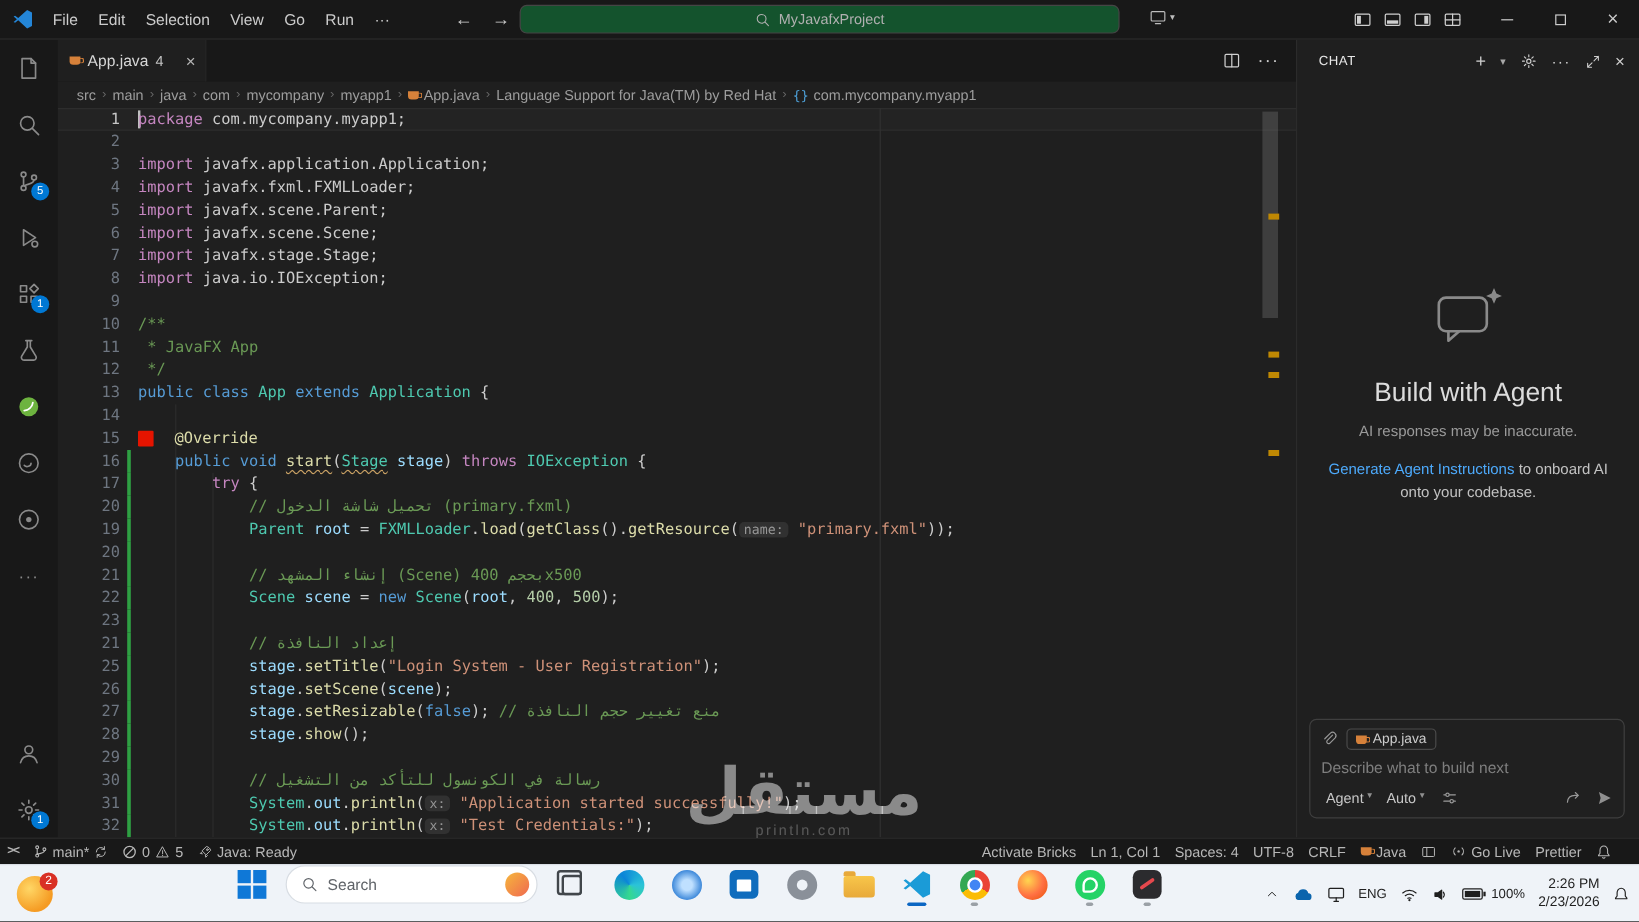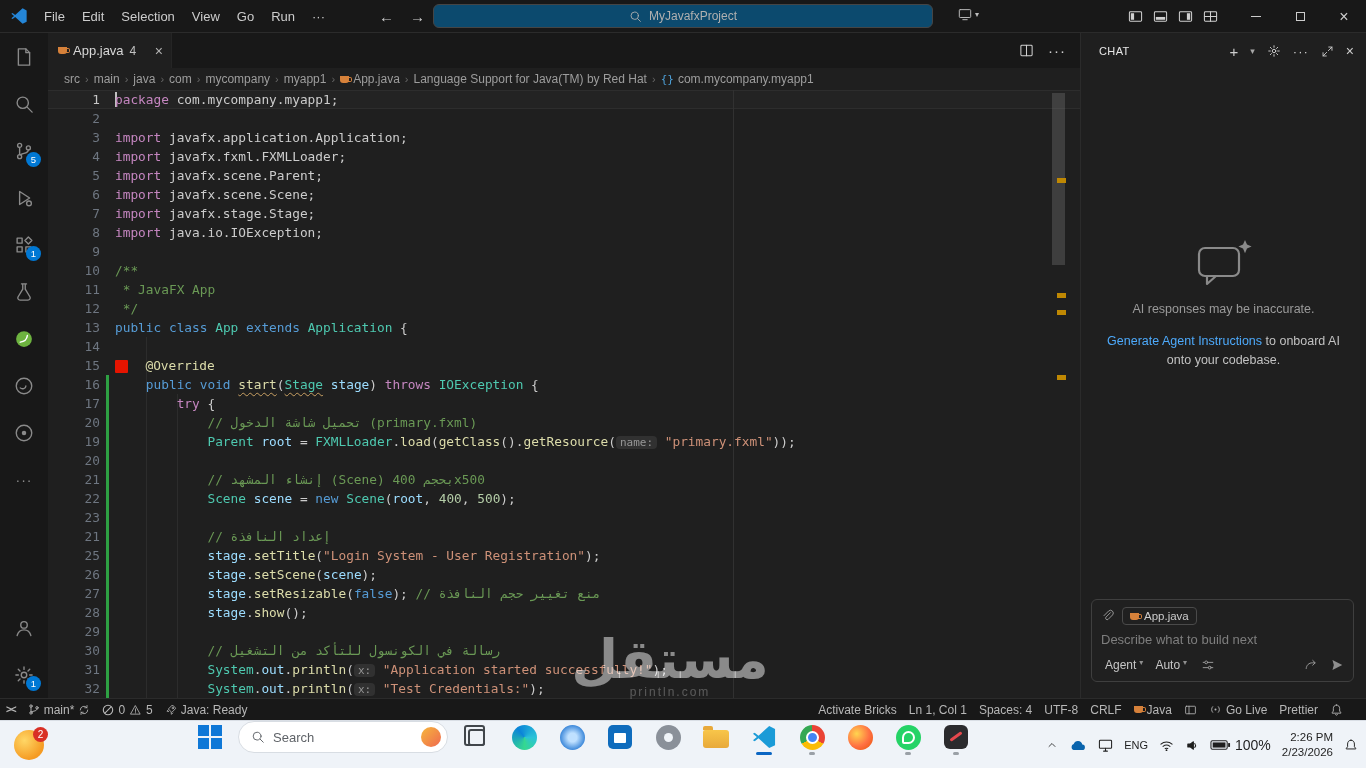--- a/index.html
+++ b/index.html
@@ -7,21 +7,21 @@
 .screen{position:relative;width:1366px;height:768px;background:#1f1f1f}
 svg{display:block}
 .ic{stroke:currentColor;fill:none;stroke-width:1.1;stroke-linecap:round;stroke-linejoin:round}
 
 
 .titlebar{position:absolute;left:0;top:0;width:1366px;height:33px;background:#181818;border-bottom:1px solid #2b2b2b;display:flex;align-items:center;color:#ccc;font-size:13px;z-index:10}
 .vsc-logo{width:18px;height:18px;margin:0 8px 0 10px}
 .menus{display:flex;gap:1px}
 .menu-item{padding:3px 8px;border-radius:5px;white-space:nowrap}
 .nav-arrows{margin-left:46px;display:flex;gap:16px;color:#cfcfcf;font-size:15px}
-.cmd-center{position:absolute;left:50%;top:4px;transform:translateX(-50%);width:500px;height:24px;background:#0c4a6e;border:1px solid #454545;border-radius:6px;display:flex;align-items:center;justify-content:center;gap:7px;color:#b0b0b0;font-size:12px}
+.cmd-center{position:absolute;left:50%;top:4px;transform:translateX(-50%);width:500px;height:24px;background:#14532d;border:1px solid #454545;border-radius:6px;display:flex;align-items:center;justify-content:center;gap:7px;color:#b0b0b0;font-size:12px}
 .cc-extra{position:absolute;left:958px;top:7px;display:flex;align-items:center;gap:3px;color:#bdbdbd}
 .tb-right{position:absolute;right:0;top:0;height:33px;display:flex;align-items:center}
 .layout-icons{display:flex;gap:10px;margin-right:16px;color:#cfcfcf}
 .win-btn{width:44px;height:33px;display:flex;align-items:center;justify-content:center;color:#ccc}
 .btn-min{display:inline-block;width:10px;border-top:1px solid #ccc}
 .btn-max{display:inline-block;width:9px;height:9px;border:1px solid #ccc}
 .btn-close{font-size:16px;line-height:1}
 
 
 .activitybar{position:absolute;left:0;top:33px;width:48px;height:665px;background:#181818;display:flex;flex-direction:column;align-items:center;z-index:5}
@@ -121,21 +121,21 @@
 .folder::before{content:"";position:absolute;left:0;top:-4px;width:10px;height:4px;background:#e8a93a;border-radius:2px 2px 0 0}
 .chromeic{width:25px;height:25px;border-radius:50%;background:conic-gradient(#ea4335 0 120deg,#fbbc05 0 240deg,#34a853 0 360deg);position:relative}
 .chromeic::after{content:"";position:absolute;inset:6px;border-radius:50%;background:#4285f4;border:2px solid #fff}
 .fox{width:25px;height:25px;border-radius:50%;background:radial-gradient(circle at 35% 35%,#ffd54f,#ff7043 55%,#e65100)}
 .wapp{width:25px;height:25px;border-radius:50%;background:#25d366;position:relative}
 .wapp::after{content:"";position:absolute;inset:6px;border:2px solid #fff;border-radius:50% 50% 50% 2px}
 .darkapp{width:24px;height:24px;border-radius:6px;background:#2b2b2e;position:relative}
 .darkapp::after{content:"";position:absolute;left:5px;top:10px;width:14px;height:3px;background:#e5484d;transform:rotate(-35deg);border-radius:2px}
 .tb-tray{position:absolute;right:8px;top:0;height:48px;display:flex;align-items:center;gap:11px;color:#1f1f1f}
 .tray-eng{font-size:11px}
-.tray-batt{display:flex;align-items:center;gap:4px;font-size:14px}
+.tray-batt{display:flex;align-items:center;gap:4px;font-size:11px}
 .tray-clock{text-align:right;font-size:11.5px;line-height:1.3}
 
 
 .watermark{position:absolute;left:520px;top:628px;width:300px;text-align:center;z-index:60;pointer-events:none}
 .wm-main{font-size:54px;font-weight:bold;color:rgba(255,255,255,.48);font-family:"DejaVu Sans",sans-serif}
 .wm-sub{font-size:12px;color:rgba(255,255,255,.26);margin-top:-6px;letter-spacing:2px}
 </style>
 </head>
 <body>
 
@@ -379,20 +379,21 @@
       </span>
     </div>
     <div class="chat-empty">
       <span class="chat-bubble">
         <svg width="62" height="52" viewBox="0 0 62 52" fill="none" stroke="#8a8a8a" stroke-width="2.2" stroke-linejoin="round">
             <rect x="6" y="10" width="40" height="28" rx="6"></rect>
             <path d="M14 38v8l9-8"></path>
             <path d="M52 2l2 4.6L58.6 8.6 54 10.6 52 15.2 50 10.6 45.4 8.6 50 6.6z" fill="#8a8a8a" stroke="none"></path>
           </svg>
       </span>
+      <div class="chat-heading">Build with Agent</div>
       <div class="chat-sub">AI responses may be inaccurate.</div>
       <div class="chat-links">
         <span class="link">Generate Agent Instructions</span><span> to onboard AI onto your codebase.</span>
       </div>
     </div>
     <div class="chat-inputwrap">
       <div class="chat-box">
         <div class="chip-row">
           <svg class="ic" width="14" height="14" viewBox="0 0 16 16">
               <path d="M10.8 4.2 5.6 9.4a1.8 1.8 0 0 0 2.5 2.5l5.2-5.2a3.2 3.2 0 0 0-4.5-4.5L3.4 7.6"></path>

